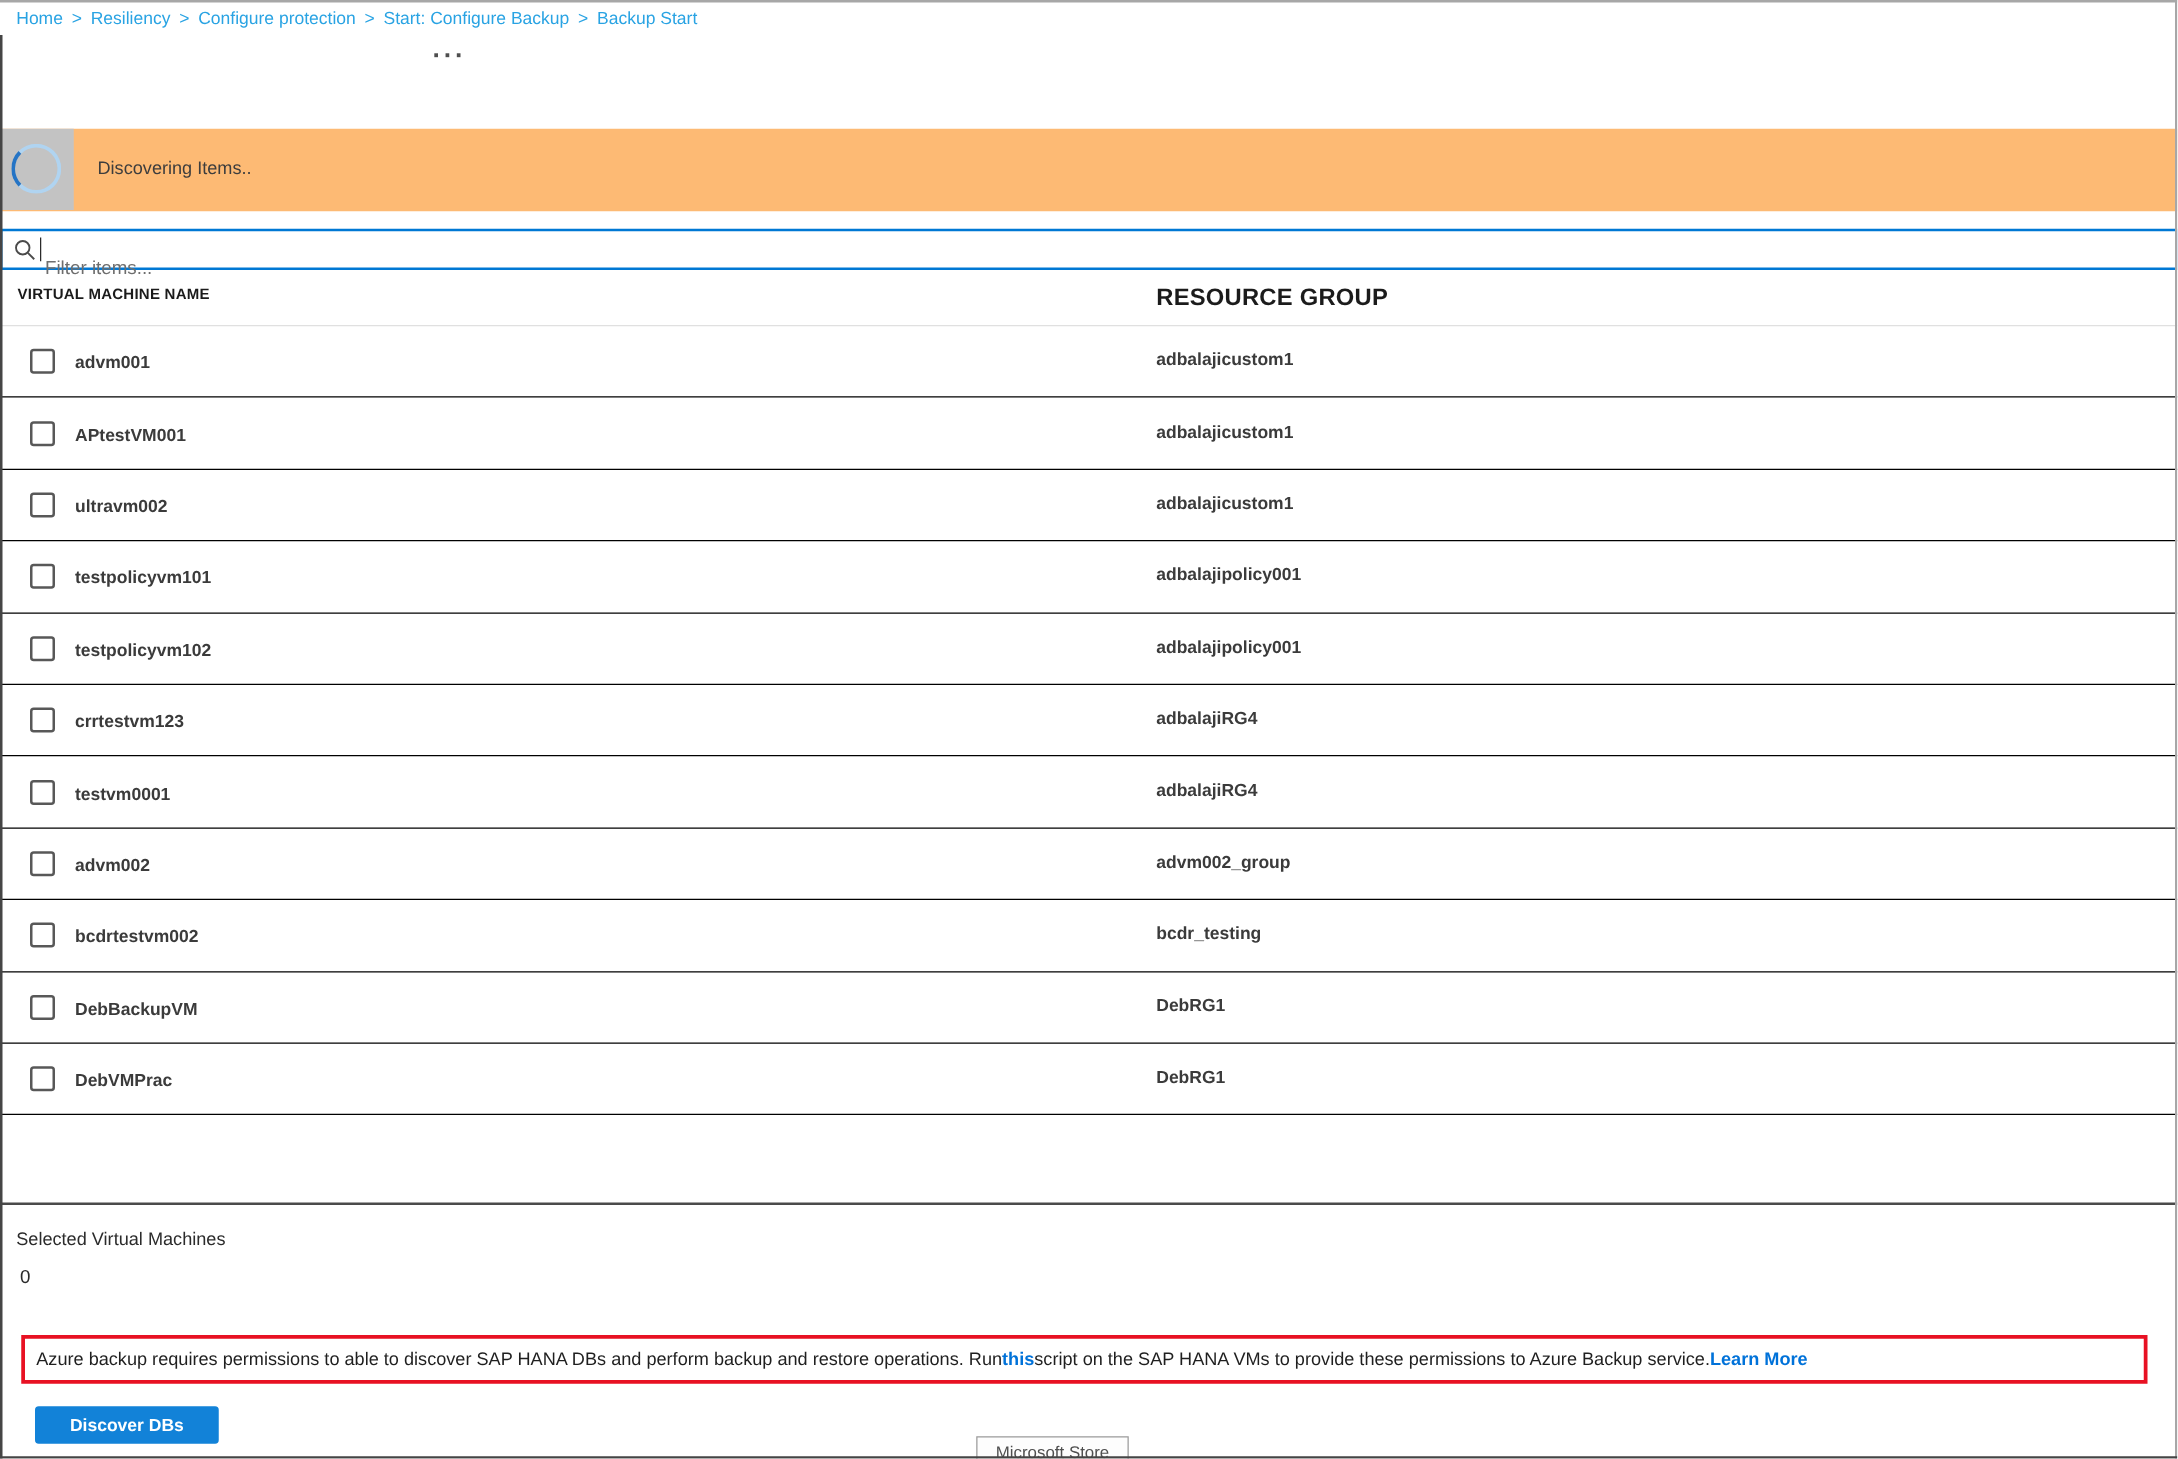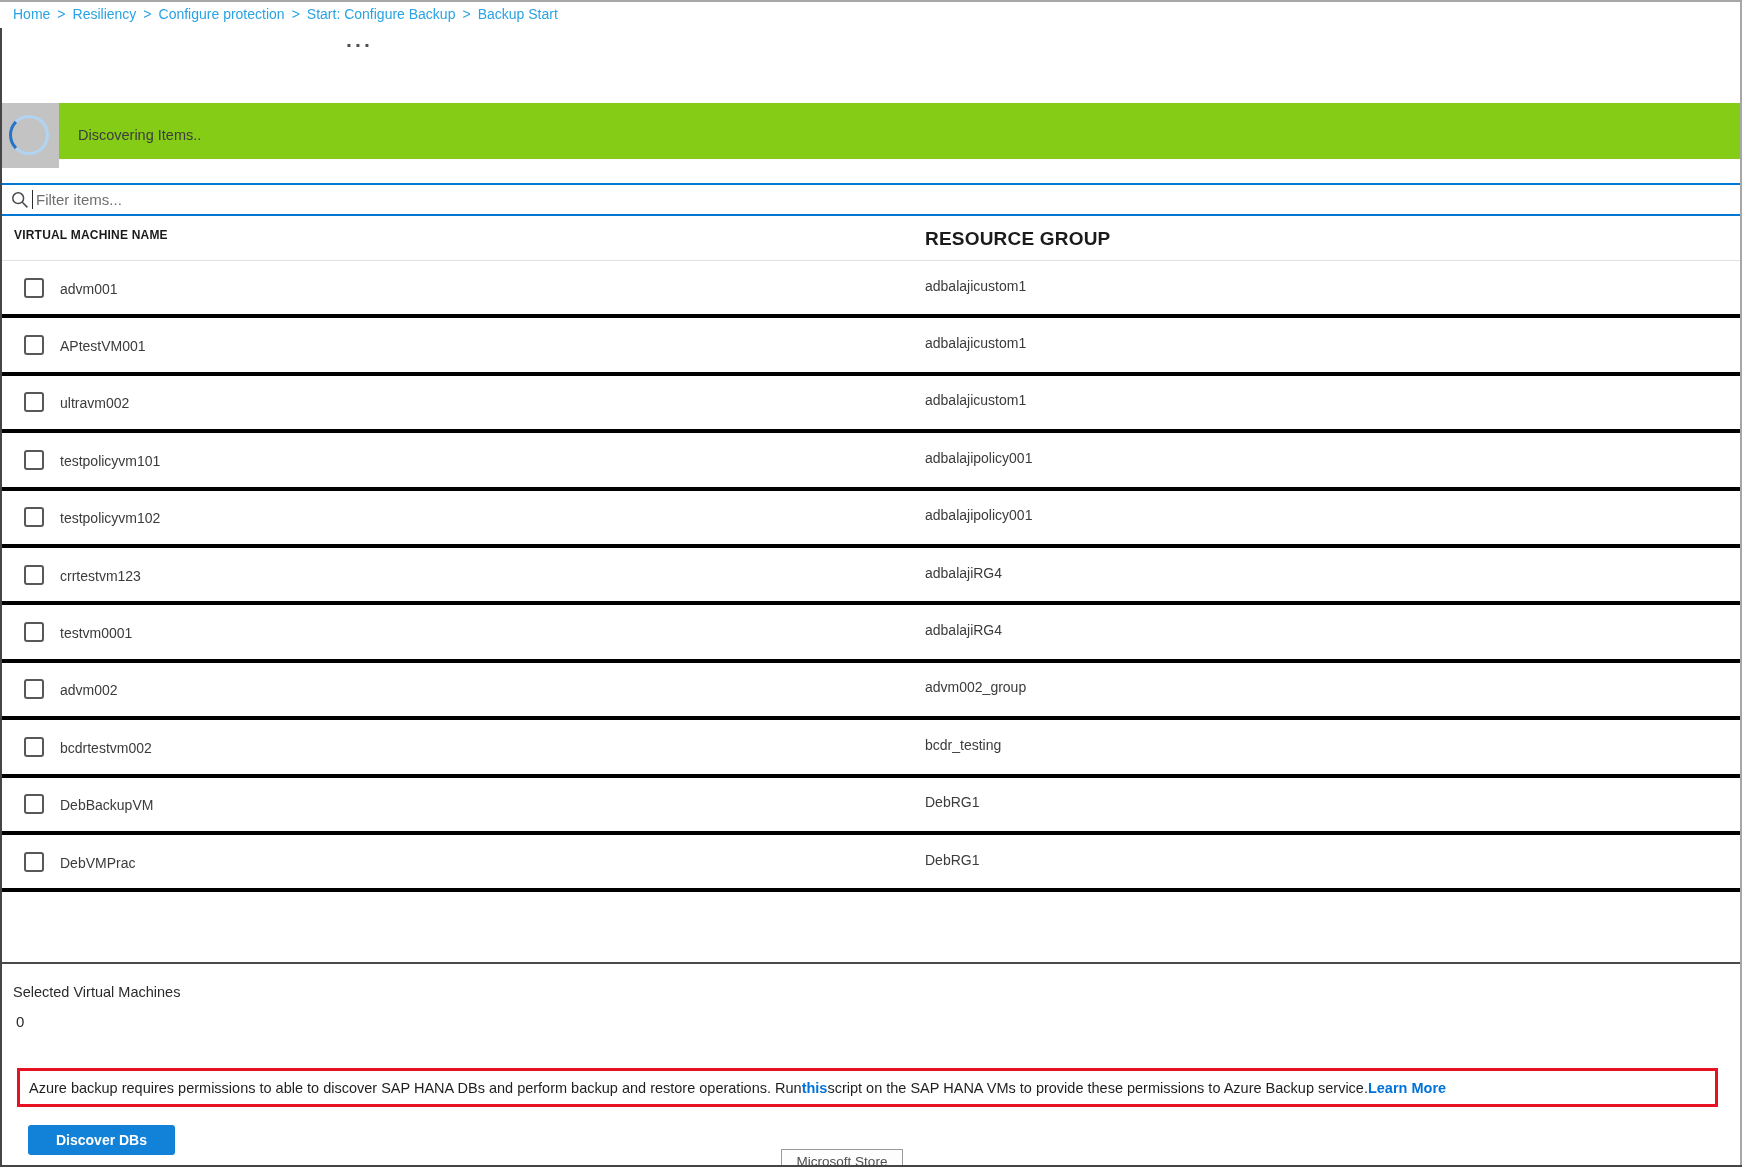--- a/index.html
+++ b/index.html
@@ -13,40 +13,40 @@
   .border-left   { position:absolute; left:0; top:28px; width:2px; bottom:0; background:#454545; }
   .border-bottom { position:absolute; left:0; bottom:0; width:100%; height:2px; background:#454545; }
 
   .breadcrumb { position:absolute; left:13px; top:6px; font-size:14px; white-space:nowrap; }
   .bc-link { color:#29a3e3; cursor:pointer; }
   .bc-sep  { color:#29a3e3; margin:0 7px; }
 
   .page-title { position:absolute; left:24px; top:28px; font-size:29px; font-weight:600; color:#1a1a1a; letter-spacing:-0.3px; }
   .ellipsis-menu { position:absolute; left:346px; top:33px; font-size:21px; font-weight:700; color:#4f4f4f; letter-spacing:2px; cursor:pointer; }
 
-  .disc-bar { position:absolute; left:0; top:103px; width:100%; height:56px; background:#84cc16; }
+  .disc-bar { position:absolute; left:0; top:103px; width:100%; height:66px; background:#fdba74; }
   .disc-square { position:absolute; left:0; top:0; width:59px; height:65px; background:#c3c3c3; }
   .spinner { position:absolute; left:9px; top:12px; width:40px; height:40px; border-radius:50%;
              border:3px solid #b0d4f1; border-left-color:#2574c5; }
   .disc-text { position:absolute; left:78px; top:0; line-height:65px; font-size:14.5px; color:#3d3d3d; }
 
   .filter-wrap { position:absolute; left:0; top:183px; width:1742px; height:33px; background:#fff;
                  border:2px solid #0078d4; }
   .search-icon { position:absolute; left:9px; top:6px; width:18px; height:18px; }
   .caret { position:absolute; left:30px; top:5px; width:1px; height:19px; background:#2b2b2b; }
-  .filter-input { position:absolute; left:34px; top:1px; width:900px; height:27px; border:none; outline:none;
+  .filter-input { position:absolute; left:34px; top:16px; width:900px; height:27px; border:none; outline:none;
                   font-size:15px; color:#333; font-family:inherit; background:transparent; }
   .filter-input::placeholder { color:#6e6e6e; opacity:1; }
 
   .thead { position:absolute; left:0; top:216px; width:100%; height:45px; border-bottom:1px solid #e0e0e0; }
   .th-vm { position:absolute; left:14px; top:12px; font-size:12px; font-weight:700; color:#1b1b1b; letter-spacing:0.2px; }
   .th-rg { position:absolute; left:925px; top:12px; font-size:19px; font-weight:700; color:#1b1b1b; letter-spacing:0.2px; }
 
   .rows { position:absolute; left:0; top:261px; width:100%; }
-  .row { position:relative; height:57.4px; border-bottom:4px solid #000000; cursor:pointer; }
+  .row { position:relative; height:57.4px; border-bottom:1px solid #000000; cursor:pointer;font-weight:bold; }
   .cb { position:absolute; left:24px; top:50%; transform:translateY(-50%); width:20px; height:20px;
         border:2px solid #585858; border-radius:3px; background:#fff; }
   .vm { position:absolute; left:60px; top:50%; transform:translateY(-46%); font-size:14px; color:#3b3b3b; }
   .rg { position:absolute; left:925px; top:50%; transform:translateY(-62%); font-size:14px; color:#3b3b3b; }
 
   .dark-divider { position:absolute; left:0; top:962px; width:100%; height:2px; background:#4a4a4a; }
 
   .summary-label { position:absolute; left:13px; top:984px; font-size:14.5px; color:#2b2b2b; }
   .summary-count { position:absolute; left:16px; top:1013px; font-size:15px; color:#2b2b2b; }
 

